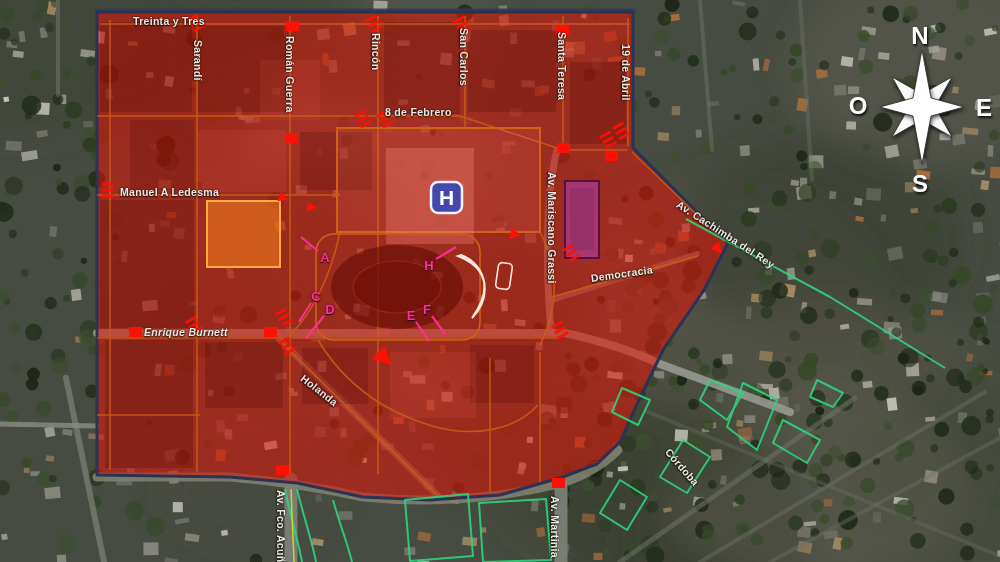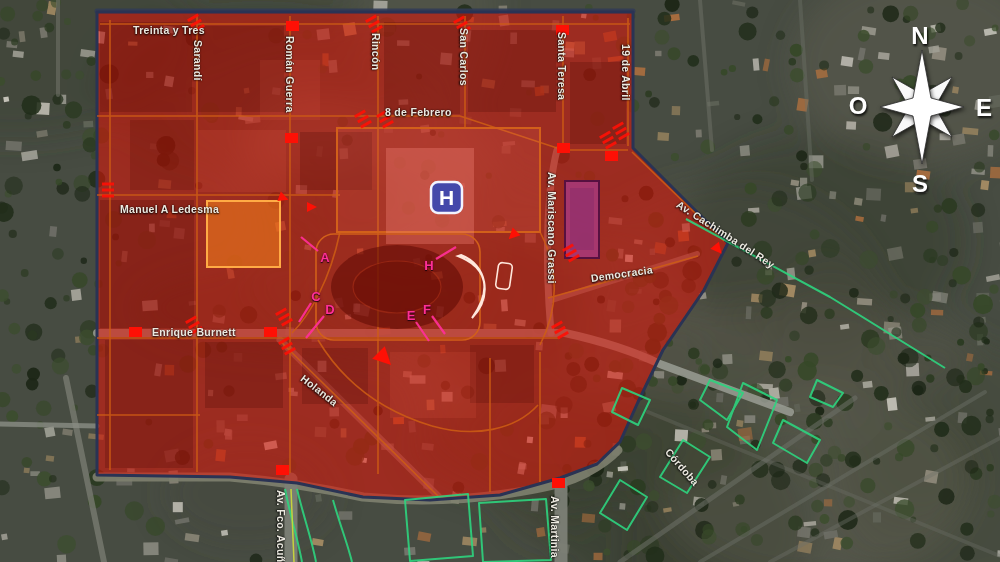--- a/index.html
+++ b/index.html
@@ -948,30 +948,30 @@
       <polygon points="952,77 935,107 952,137 922,120 892,137 909,107 892,77 922,94" fill="#ffffff" stroke="#2b2b2b" stroke-width=".8" opacity=".97" style="filter:drop-shadow(1px 2px 2px rgba(0,0,0,.7))"></polygon>
       <polygon points="922,50 931,98 964,107 931,116 922,164 913,116 880,107 913,98" fill="#ffffff" stroke="#2b2b2b" stroke-width=".8" style="filter:drop-shadow(1px 2px 2px rgba(0,0,0,.7))"></polygon>
       <text class="compass-letter" x="920" y="44" text-anchor="middle">N</text>
       <text class="compass-letter" x="984" y="116" text-anchor="middle">E</text>
       <text class="compass-letter" x="920" y="192" text-anchor="middle">S</text>
       <text class="compass-letter" x="858" y="114" text-anchor="middle">O</text>
     </g>
   </svg>
 
   <div id="labels">
-    <span class="street-label" style="left: 133px; top: 24px; transform: rotate(0deg);">Treinta y Tres</span>
+    <span class="street-label" style="left: 133px; top: 15px; transform: rotate(0deg);">Treinta y Tres</span>
     <span class="street-label" style="left: 204px; top: 40px; transform: rotate(90deg);">Sarandí</span>
     <span class="street-label" style="left: 296px; top: 36px; transform: rotate(90deg);">Román Guerra</span>
     <span class="street-label" style="left: 382px; top: 33px; transform: rotate(90deg);">Rincón</span>
     <span class="street-label" style="left: 470px; top: 28px; transform: rotate(90deg);">San Carlos</span>
     <span class="street-label" style="left: 568px; top: 32px; transform: rotate(90deg);">Santa Teresa</span>
     <span class="street-label" style="left: 632px; top: 44px; transform: rotate(90deg);">19 de Abril</span>
     <span class="street-label" style="left: 385px; top: 106px; transform: rotate(0deg);">8 de Febrero</span>
-    <span class="street-label" style="left: 120px; top: 186px; transform: rotate(0deg); margin-top: 17px;">Manuel A Ledesma</span>
-    <span class="street-label" style="left: 152px; top: 326px; transform: rotate(0deg);">Enrique Burnett</span>
+    <span class="street-label" style="left: 120px; top: 186px; transform: rotate(0deg);">Manuel A Ledesma</span>
+    <span class="street-label" style="left: 144px; top: 326px; transform: rotate(0deg); font-style: italic;">Enrique Burnett</span>
     <span class="street-label" style="left: 306px; top: 372px; transform: rotate(38deg);">Holanda</span>
     <span class="street-label" style="left: 558px; top: 172px; transform: rotate(90deg);">Av. Mariscano Grassi</span>
     <span class="street-label" style="left: 590px; top: 272px; transform: rotate(-8deg);">Democracia</span>
     <span class="street-label" style="left: 681px; top: 198px; transform: rotate(33deg);">Av. Cachimba del Rey</span>
     <span class="street-label" style="left: 672px; top: 446px; transform: rotate(49deg);">Córdoba</span>
     <span class="street-label" style="left: 287px; top: 490px; transform: rotate(90deg);">Av. Fco. Acuña</span>
     <span class="street-label" style="left: 561px; top: 496px; transform: rotate(90deg);">Av. Martinia</span>
   </div>
 
   <div>

